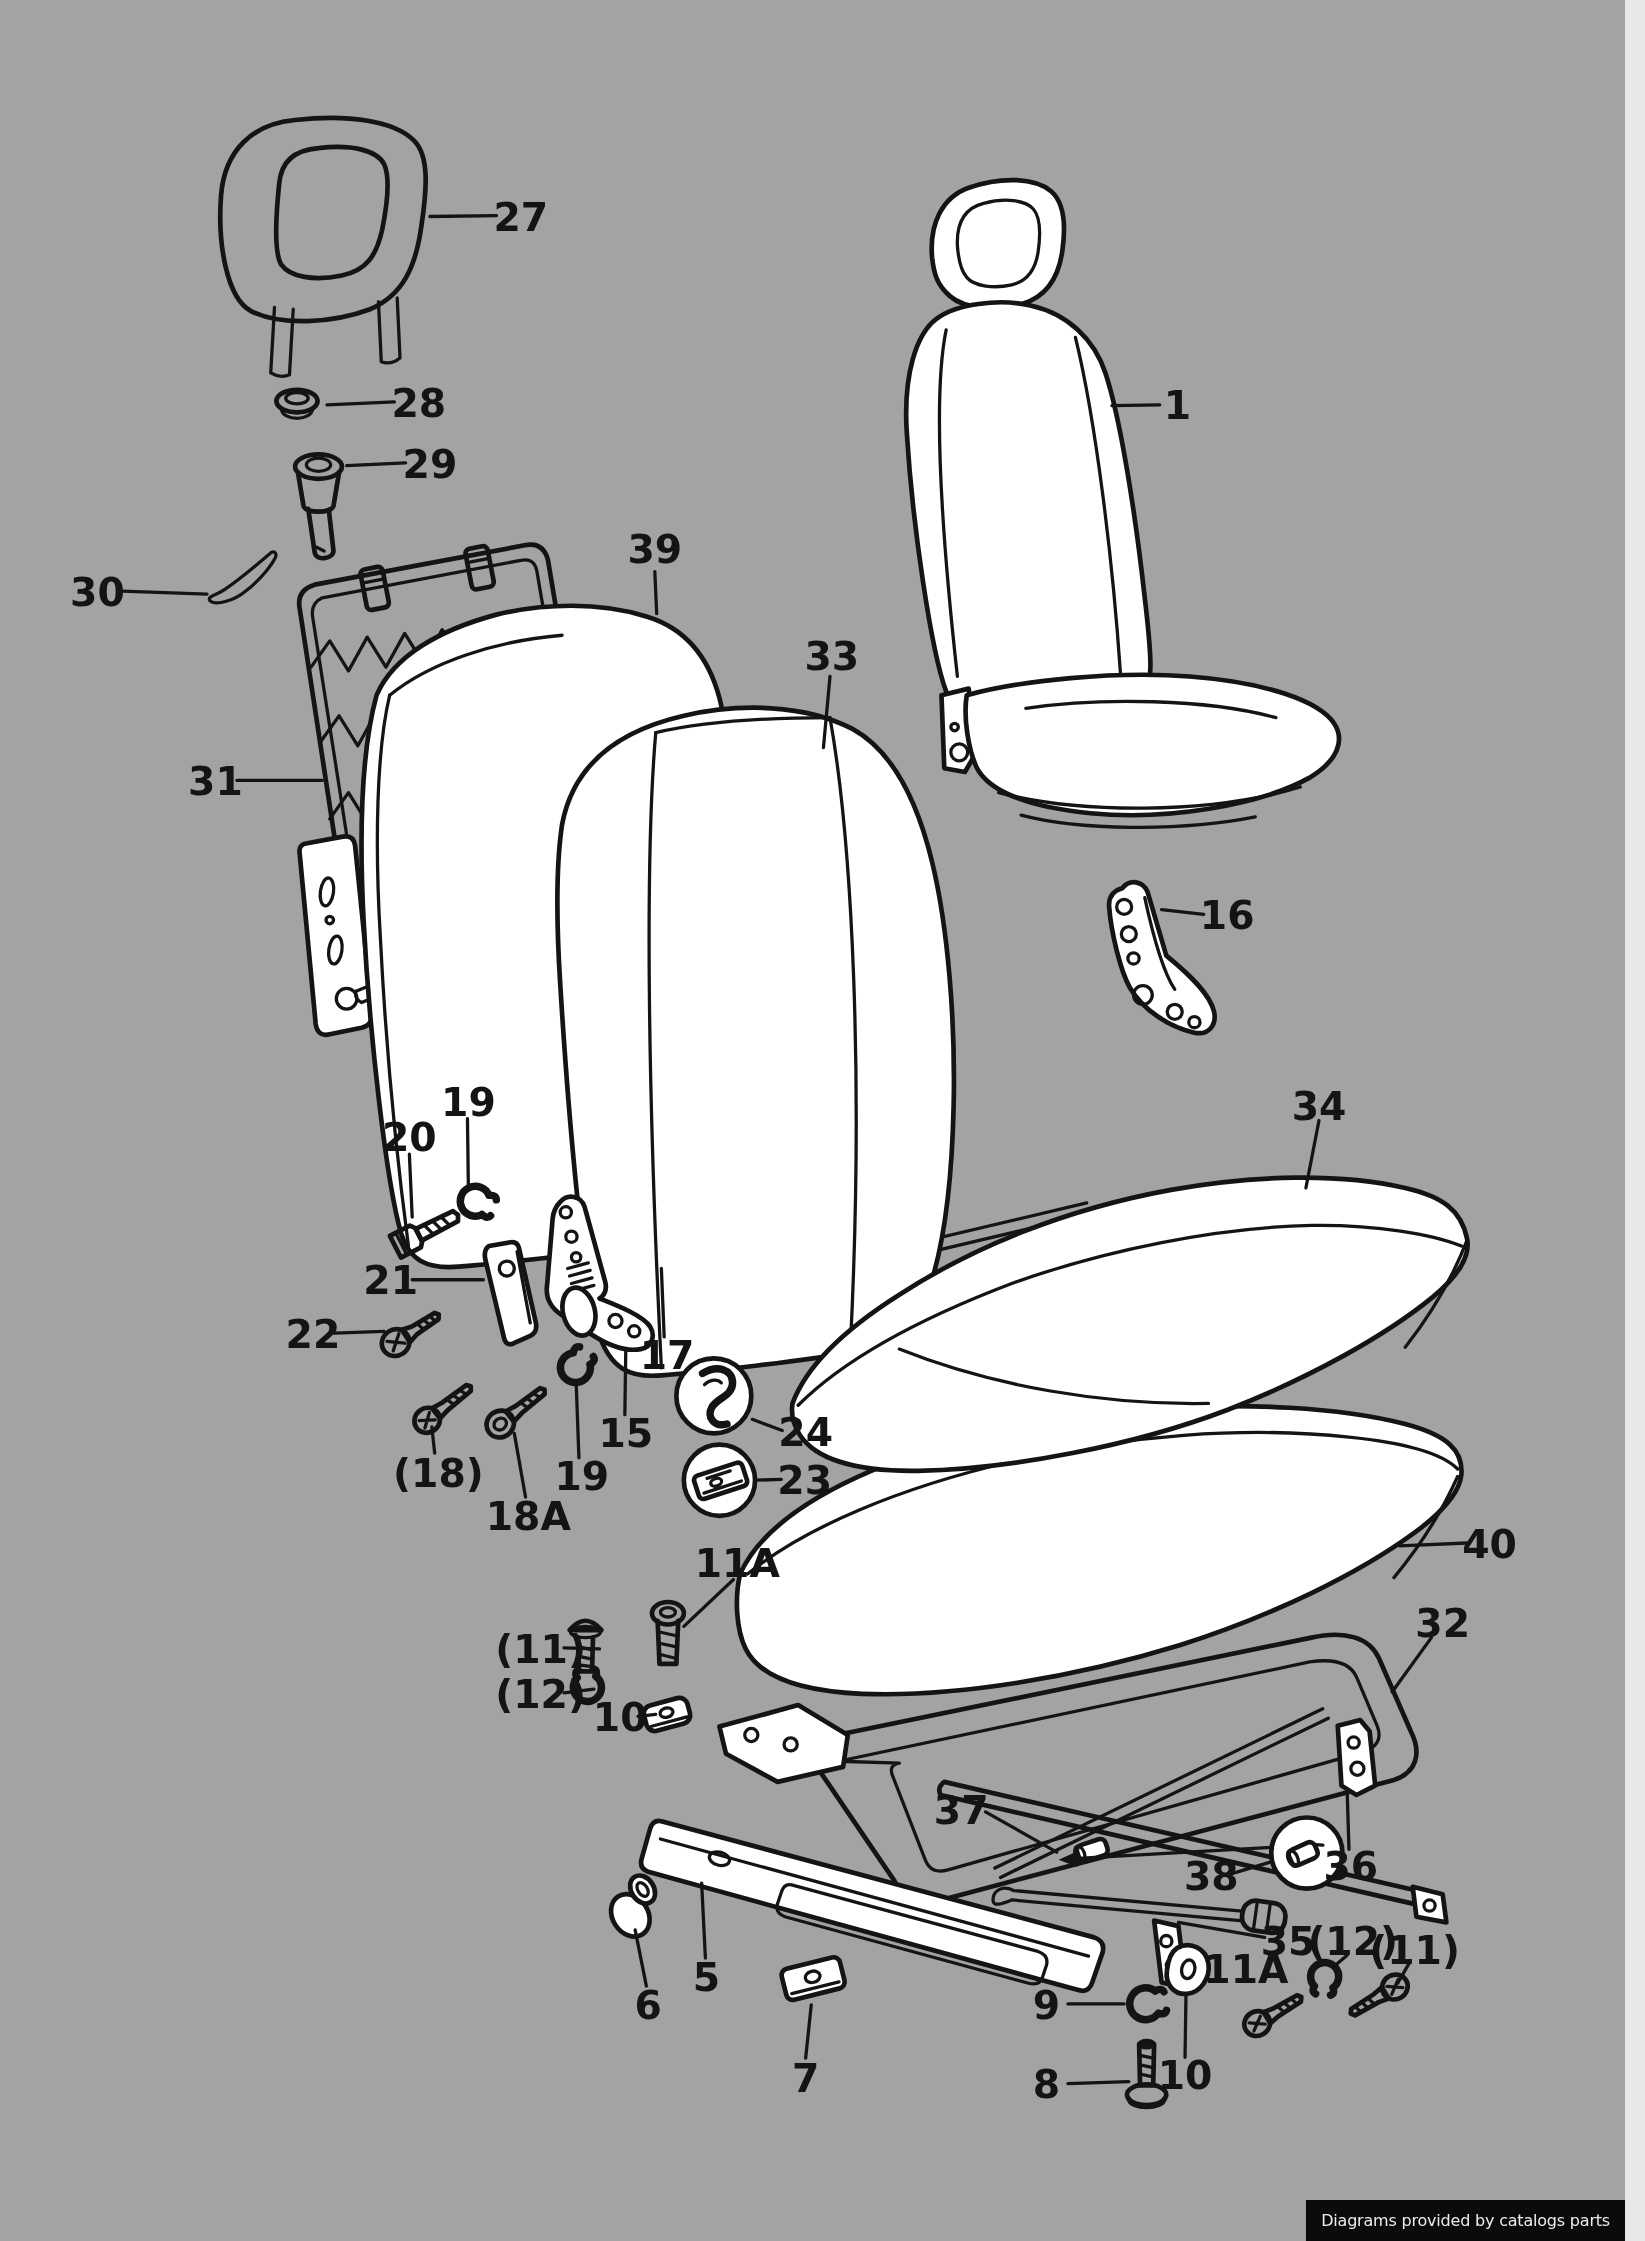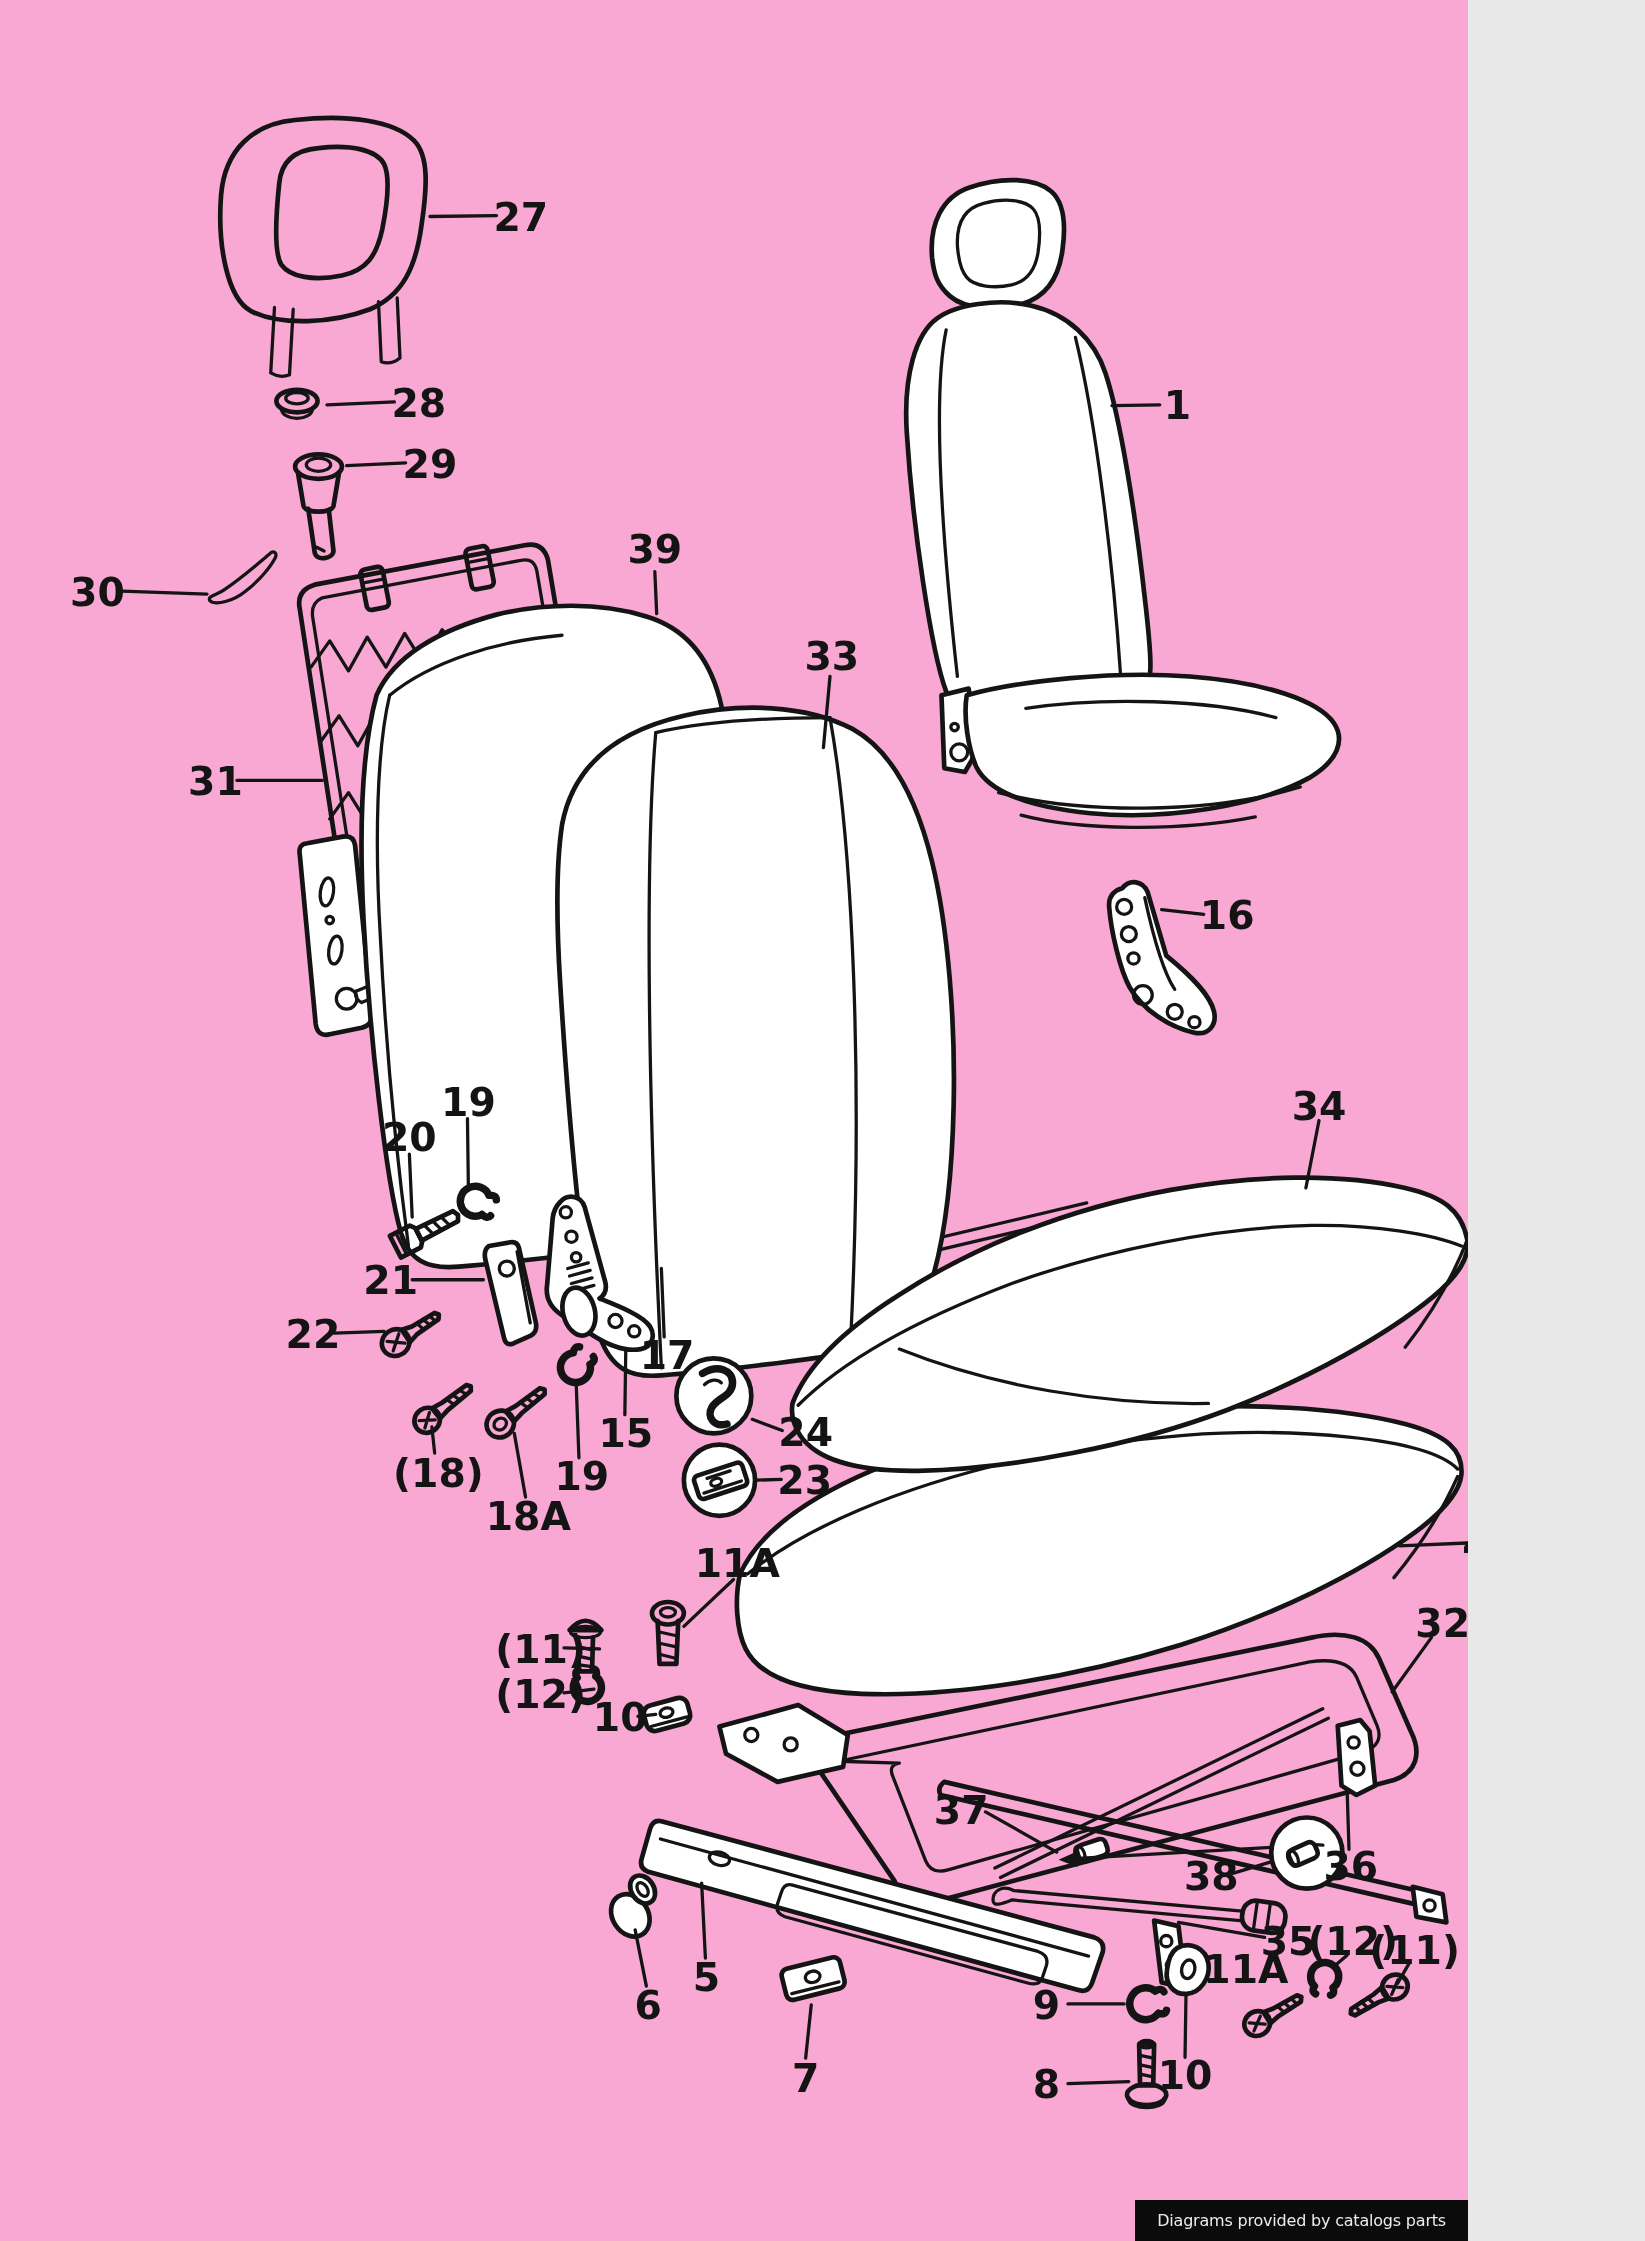--- a/index.html
+++ b/index.html
@@ -1,29 +1,29 @@
 <!DOCTYPE html>
 <html style="font-size:15px"><head>
 <meta charset="utf-8">
 <title>Exploded seat parts diagram</title>
 <style>
   html,body{margin:0;padding:0;background:#e8e8e8;}
-  .page{position:relative;width:1468px;height:2241px;background:#f9a8d4;overflow:hidden;
+  .page{position:relative;width:1625px;height:2241px;background:#a3a3a3;overflow:hidden;
         font-family:"DejaVu Sans",sans-serif;}
   svg{position:absolute;left:0;top:0;}
   svg *{vector-effect:none;}
   .ln{fill:none;stroke:#141414;stroke-width:5;stroke-linecap:round;stroke-linejoin:round;}
   .tn{fill:none;stroke:#141414;stroke-width:3.5;stroke-linecap:round;stroke-linejoin:round;}
   .wf{fill:#ffffff;stroke:#141414;stroke-width:5;stroke-linecap:round;stroke-linejoin:round;}
   .hk{fill:none;stroke:#141414;stroke-width:8;stroke-linecap:round;stroke-linejoin:round;}
   .leader{stroke:#141414;stroke-width:3.5;stroke-linecap:round;}
   text.callout{font:600 42px "DejaVu Sans",sans-serif;fill:#141414;stroke:none;
                text-anchor:middle;dominant-baseline:central;}
   .badge{position:absolute;right:0;bottom:0;height:41px;display:flex;align-items:center;
-         padding:0 22px;font-size:16px;letter-spacing:-0.2px;}
+         padding:0 15px;font-size:16px;letter-spacing:-0.2px;}
 </style>
 </head>
 <body>
 
 <div class="page">
 <svg width="1645" height="2241" viewBox="0 0 1756 2392">
 
   <g>
     <path class="ln" d="M 236,208 C 240,160 270,132 315,128 C 370,122 420,128 442,150 C 458,166 456,200 450,240 C 444,285 430,315 395,330 C 355,345 300,348 268,332 C 242,318 232,260 236,208 Z"></path>
     <path class="ln" d="M 298,196 C 300,172 315,160 340,158 C 375,154 402,160 410,175 C 416,188 414,215 408,245 C 402,272 392,288 365,294 C 335,300 310,296 300,282 C 292,268 295,225 298,196 Z"></path>

